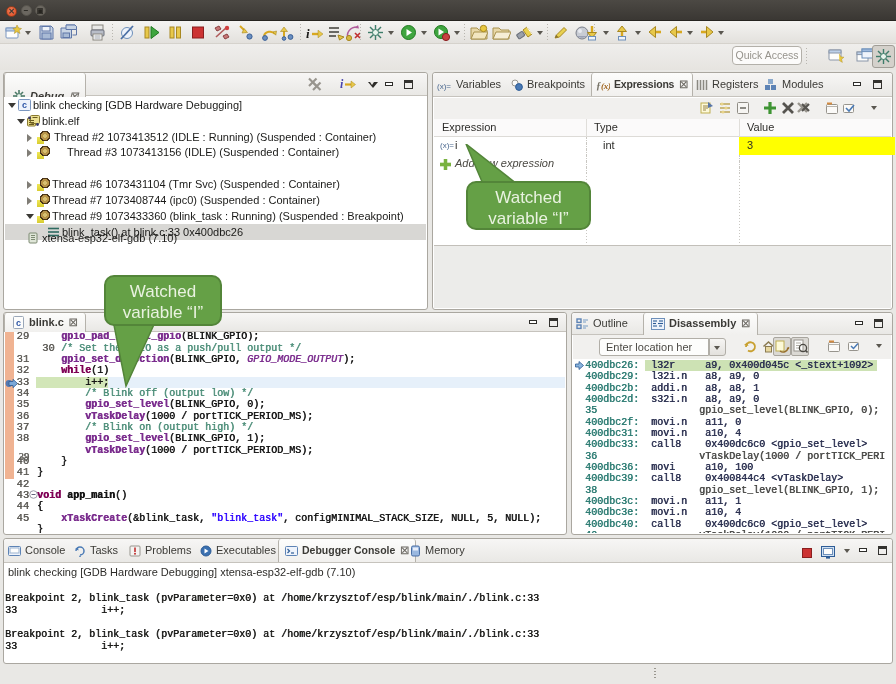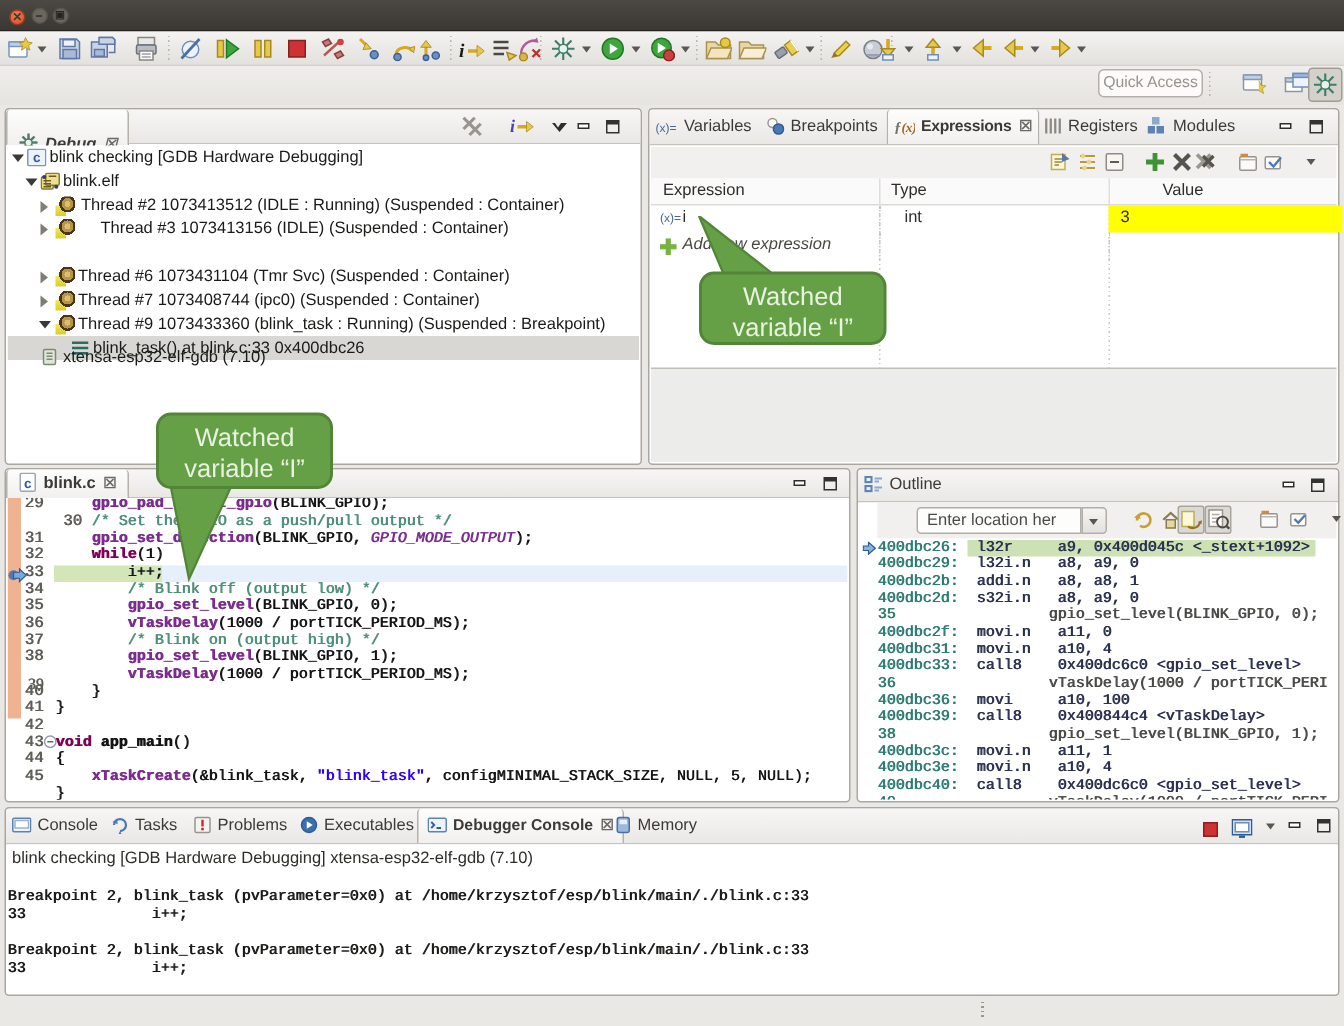--- a/index.html
+++ b/index.html
@@ -502,21 +502,21 @@
             <path d="M4 7 l3 3 5 -6" stroke="#4a7ab5" stroke-width="1.6" fill="none"></path>
           </svg>
         </span>
       <span class="dar" style="left:437px;top:8px;"></span>
     </div>
     <div class="abs" style="left:153px;top:64px;width:1px;height:108px;background:repeating-linear-gradient(#c9c7c2 0 1px, transparent 1px 3px);"></div>
     <div class="abs" style="left:306px;top:64px;width:1px;height:108px;background:repeating-linear-gradient(#c9c7c2 0 1px, transparent 1px 3px);"></div>
     <div class="abs" style="left:1px;top:46px;right:1px;height:18px;background:#fbfafa;border-bottom:1px solid #dddbd7;font-size:11px;color:#2e2d2a;">
       <span class="abs" style="left:8px;top:2px;">Expression</span>
       <span class="abs" style="left:160px;top:2px;">Type</span>
-      <span class="abs" style="left:313px;top:2px;margin-left:28px;">Value</span>
+      <span class="abs" style="left:313px;top:2px;">Value</span>
       <span class="abs" style="left:152px;top:0;height:18px;border-left:1px solid #e0deda;"></span>
       <span class="abs" style="left:305px;top:0;height:18px;border-left:1px solid #e0deda;"></span>
     </div>
     <div class="abs" style="left:1px;top:64px;right:1px;height:18px;font-size:11px;color:#2e2d2a;">
       <span class="abs" style="left:6px;top:3px;">
           <svg width="14" height="10" viewBox="0 0 14 10">
             <text x="0" y="8" font-size="8" fill="#4a688f" font-family="Liberation Sans">(x)=</text>
           </svg>
         </span>
       <span class="abs" style="left:21px;top:2px;">i</span>
@@ -619,24 +619,35 @@
                 <rect x="1" y="1" width="4" height="3.4"></rect>
                 <rect x="1" y="7" width="4" height="3.4"></rect>
               </g>
               <g stroke="#8aa9cc" stroke-width="1.2">
                 <line x1="7" y1="2" x2="12" y2="2"></line>
                 <line x1="7" y1="4" x2="10" y2="4"></line>
                 <line x1="7" y1="8" x2="12" y2="8"></line>
                 <line x1="7" y1="10" x2="10" y2="10"></line>
               </g>
             </svg></span>Outline</div>
+      <div class="tab tabsel" style="left:71px;padding:0 7px;height:22px;line-height:21px;"><span class="ticon"><svg width="14" height="12" viewBox="0 0 14 12">
+              <rect x="0.5" y="0.5" width="13" height="11" fill="#eef3fb" stroke="#6d8fba"></rect>
+              <g stroke="#2d5c96" stroke-width="1.1">
+                <line x1="2" y1="3" x2="6" y2="3"></line>
+                <line x1="8" y1="3" x2="12" y2="3"></line>
+                <line x1="2" y1="5.5" x2="5" y2="5.5"></line>
+                <line x1="7" y1="5.5" x2="12" y2="5.5"></line>
+                <line x1="2" y1="8" x2="6" y2="8"></line>
+                <line x1="8" y1="8" x2="11" y2="8"></line>
+              </g>
+            </svg></span>Disassembly<span class="tclose">☒</span></div>
       <span class="mini" style="left:283px;top:8px;"></span>
       <span class="abs" style="left:302px;top:6px;width:9px;height:9px;border:1.5px solid #33322f;border-top-width:3px;"></span>
     </div>
-    <div class="abs" style="left:1px;top:22px;right:1px;height:24px;background:#f1f0ee;margin-left:12px;">
+    <div class="abs" style="left:1px;top:22px;right:1px;height:24px;background:#f1f0ee;">
       <span class="abs" style="left:26px;top:3px;width:110px;height:18px;border:1px solid #b1aea7;border-radius:3px 0 0 3px;background:#fdfdfc;font-size:11px;color:#4c4a45;line-height:16px;padding-left:6px;">Enter location her</span>
       <span class="abs" style="left:136px;top:3px;width:17px;height:18px;border:1px solid #b1aea7;border-radius:0 3px 3px 0;background:linear-gradient(#f6f5f3,#e3e1dd);"></span>
       <span class="dar" style="left:141px;top:11px;"></span>
       <span class="abs" style="left:170px;top:4px;">
           <svg width="15" height="15" viewBox="0 0 15 15">
             <path d="M3 8 a4.5 4.5 0 1 1 2 3.5" fill="none" stroke="#c8a030" stroke-width="1.8"></path>
             <path d="M1 6 l3 -2.5 1.5 3.5 z" fill="#c8a030"></path>
           </svg>
         </span>
       <span class="abs" style="left:189px;top:5px;">

